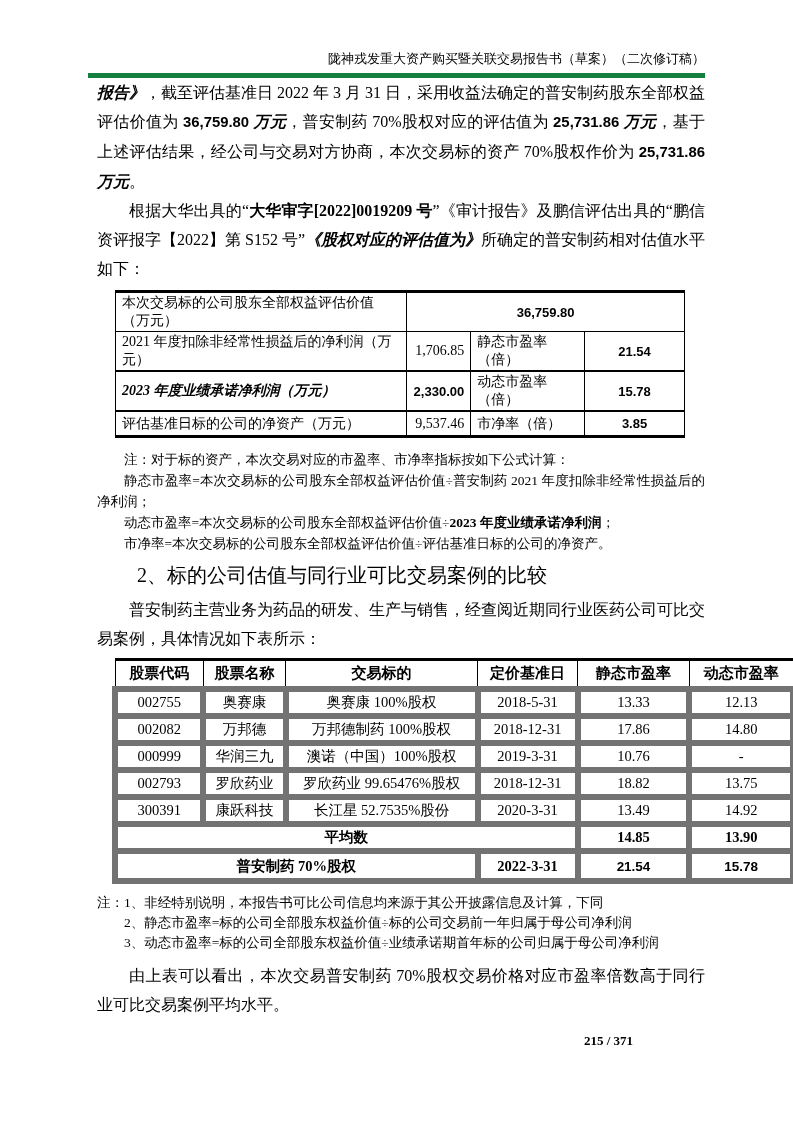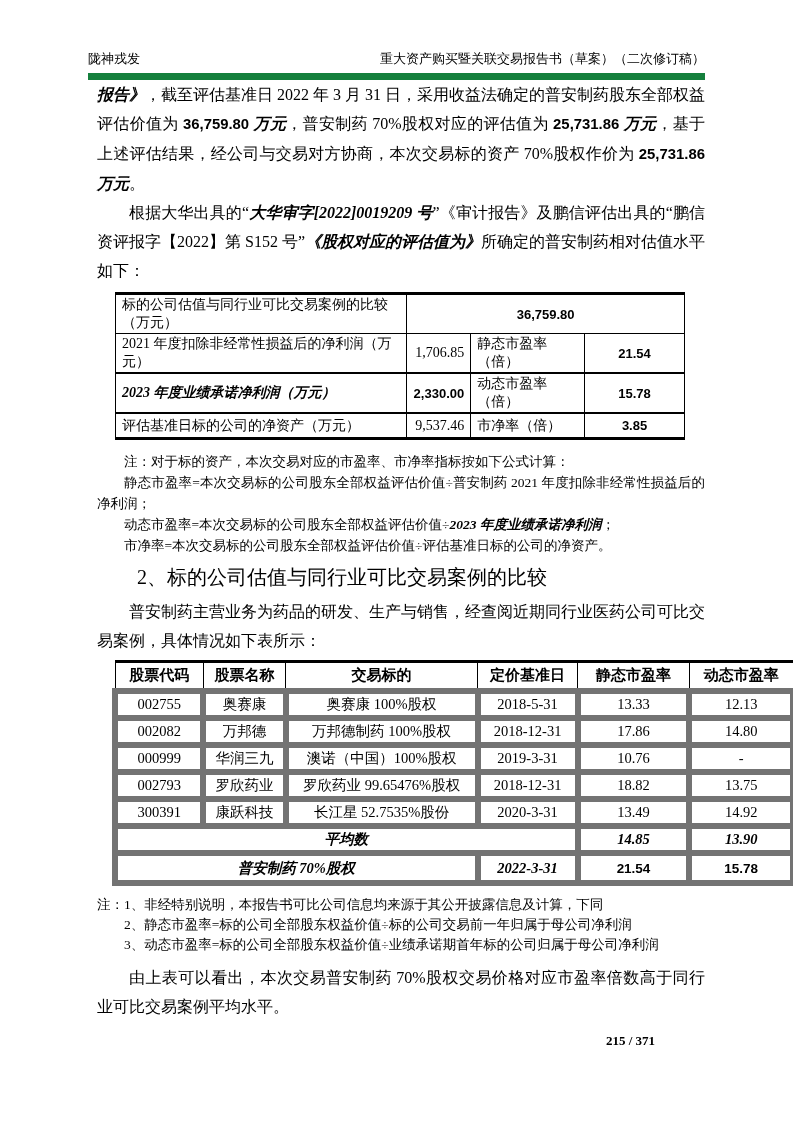--- a/index.html
+++ b/index.html
@@ -2,29 +2,29 @@
 <html><head>
 <meta charset="utf-8">
 <style>
   html,body { margin:0; padding:0; background:#ffffff; }
   .page {
     width:793px; height:1122px; position:relative; background:#fff;
     box-sizing:border-box; padding:50px 88px 0 97px;
     font-family:"Liberation Serif","DejaVu Serif",serif; color:#000;
   }
   .hdr {
-    display:flex; justify-content:space-between; align-items:flex-end;
-    font-size:13px; border-bottom:7px solid #15803d; padding-bottom:5px;
+    display:flex; justify-content:flex-end; align-items:flex-end;
+    font-size:13px; border-bottom:5px solid #15803d; padding-bottom:5px;
     margin-left:-9px;
   }
   p.body { font-size:16px; line-height:29px; text-align:justify; margin:0; }
   .indent { text-indent:2em; }
   .mt22 { margin-top:21px; }
   .mt24 { margin-top:24px; }
-  .b  { font-weight:bold;font-style:italic; }
+  .b  { font-weight:bold; }
   .bi { font-weight:bold; font-style:italic; }
   .bn { font-weight:bold; font-family:"Liberation Sans","DejaVu Sans",sans-serif; font-size:0.93em; }
   table { border-collapse:collapse; }
   
   .t1 { margin:7px 0 0 18px; width:570px; font-size:14px;
         border-top:3px solid #000; border-bottom:3px solid #000; }
   .t1 td { border:1px solid #000; padding:1px 6px; height:21px; }
   .t1 tr.hl td { border-top:2px solid #000; border-bottom:2px solid #000; }
   .t1 .num { text-align:right; }
   .t1 .ctr { text-align:center; }
@@ -32,21 +32,21 @@
   .t2 { margin:5px 0 0 15px; width:684px; font-size:14.5px; text-align:center;
         border-top:3px solid #000; border-bottom:3px solid #000; }
   .t2 th { border:1px solid #000; border-bottom:2px solid #000; height:25px;
            font-size:15px; font-weight:bold; padding:0 2px; }
   .t2 td { border:6px solid #737373; height:21px; padding:0 2px; }
   .t2 tr.trg td { border-top:2px solid #000; height:24px; }
   .note { font-size:13.5px; line-height:21px; text-align:justify; margin:0; }
   .n1 { margin-top:11px; }
   .n2 { margin-top:9px; line-height:20px; }
   .h2 { font-size:20px; line-height:29px; margin:7px 0 0 0; text-indent:2em; }
-  .footer { position:absolute; top:1033px; right:138px;
+  .footer { position:absolute; top:1033px; right:160px;
             font-size:13px; font-weight:bold; }
 </style>
 </head>
 <body>
 
 <div class="page">
 
   <div class="hdr">
     <span>陇神戎发</span>
     <span>重大资产购买暨关联交易报告书（草案）（二次修订稿）</span>
@@ -58,21 +58,21 @@
 
   <table class="t1">
     <colgroup>
         <col style="width:292px">
         <col style="width:64px">
         <col style="width:114px">
         <col style="width:100px">
       </colgroup>
     <tbody>
         <tr>
-      <td>标的公司估值与同行业可比交易案例的比较（万元）</td>
+      <td>本次交易标的公司股东全部权益评估价值（万元）</td>
       <td colspan="3" class="ctr bn">36,759.80</td>
     </tr>
     <tr>
       <td>2021 年度扣除非经常性损益后的净利润（万元）</td>
       <td class="num">1,706.85</td>
       <td>静态市盈率（倍）</td>
       <td class="ctr bn">21.54</td>
     </tr>
     <tr class="hl">
       <td class="bi">2023 年度业绩承诺净利润（万元）</td>

